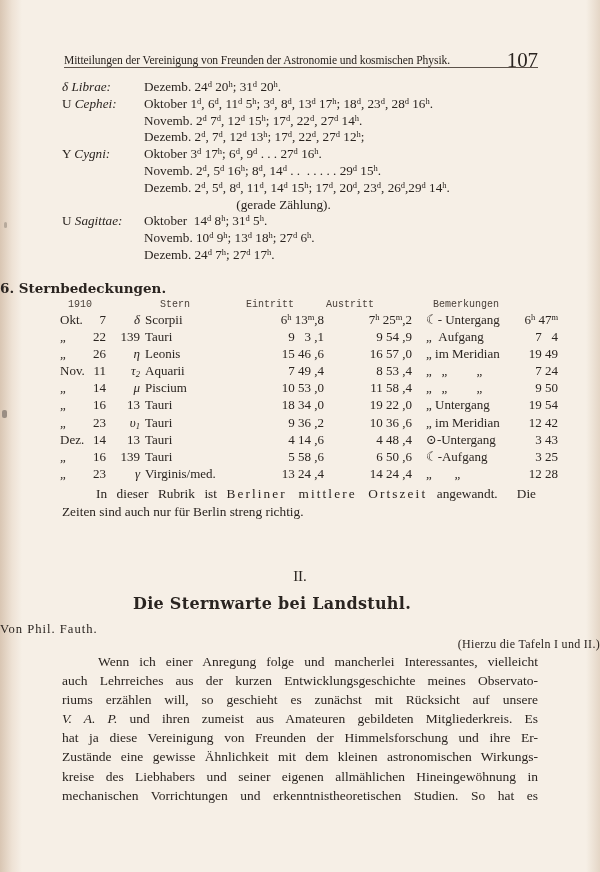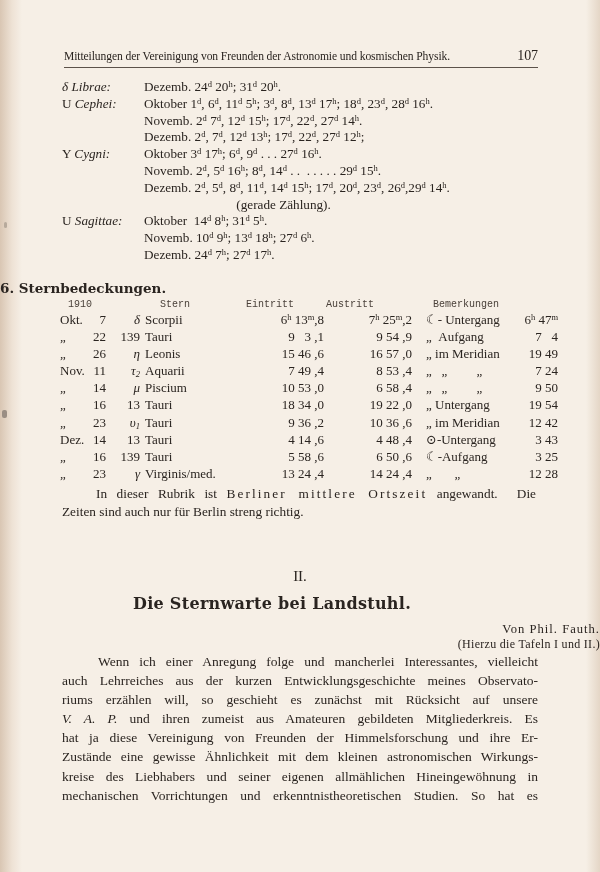--- a/index.html
+++ b/index.html
@@ -19,21 +19,21 @@
     background: linear-gradient(to left, #e4d6c6 0%, rgba(246,239,230,0) 100%);
   }
   .speck { position: absolute; left: 2px; top: 410px; width: 5px; height: 8px; background: #9a8e84; border-radius: 2px; }
   .speck2 { position: absolute; left: 4px; top: 222px; width: 3px; height: 6px; background: #b7aa9c; border-radius: 2px; }
 
   .header {
     position: absolute; left: 64px; top: 48px; width: 474px;
     display: flex; justify-content: space-between; align-items: center;
     font-size: 11.6px; letter-spacing: -0.1px;
   }
-  .header .pnum { font-size: 14px; }
+  .header .pnum { font-size: 21px; }
   .header-rule {
     position: absolute; left: 64px; top: 67px; width: 474px; height: 1px;
     background: #5c524a;
   }
 
   
   .vs { position: absolute; left: 62px; font-size: 13.2px; line-height: 17px; }
   .vs .star { position: absolute; left: 0; font-style: italic; white-space: nowrap; }
   .vs .star .prefix { font-style: normal; }
   .vs .line { position: absolute; left: 82px; white-space: nowrap; }
@@ -60,21 +60,21 @@
   .c-rt { left: 432px; width: 66px; text-align: right; }
 
   .note { position: absolute; left: 62px; width: 474px; font-size: 13.3px; line-height: 18px; }
   .spaced { letter-spacing: 2.1px; }
 
   .roman { position: absolute; left: 0; width: 600px; top: 568px; text-align: center; font-size: 15px; }
   .article-title {
     position: absolute; left: 0; width: 544px; top: 594px; text-align: center;
     font-family: "DejaVu Serif", serif; font-weight: bold; font-size: 16px; letter-spacing: 0.3px;
   }
-  .byline { position: absolute; left: 0; width: 600px; top: 622px; text-align: right; font-size: 12.6px; letter-spacing: 1px; }
+  .byline { position: absolute; left: 0; width: 600px; top: 622px; text-align: left; font-size: 12.6px; letter-spacing: 1px; }
   .tafeln { position: absolute; left: 0; width: 600px; top: 637px; text-align: right; font-size: 12px; letter-spacing: 0.3px; }
 
   .body-text { position: absolute; left: 62px; top: 652px; width: 476px; font-size: 13.5px; line-height: 19.1px; }
   .body-text .bl { display: block; text-align: justify; text-align-last: justify; white-space: nowrap; }
   .body-text .bl.indent { padding-left: 36px; }
 </style>
 </head>
 <body>
 
 <div class="page-shadow"></div>
@@ -178,21 +178,21 @@
         <span class="c-a">8 53 ,4</span>
         <span class="c-rem">„ &nbsp;&nbsp;„ &nbsp;&nbsp;&nbsp;&nbsp;&nbsp;&nbsp;&nbsp;&nbsp;„</span>
         <span class="c-rt">7 24</span>
       </div>
       <div class="row">
         <span class="c-month">„</span>
         <span class="c-day">14</span>
         <span class="c-sym">μ</span>
         <span class="c-name">Piscium</span>
         <span class="c-e">10 53 ,0</span>
-        <span class="c-a">6 58 ,4</span>
+        <span class="c-a">11 58 ,4</span>
         <span class="c-rem">„ &nbsp;&nbsp;„ &nbsp;&nbsp;&nbsp;&nbsp;&nbsp;&nbsp;&nbsp;&nbsp;„</span>
         <span class="c-rt">9 50</span>
       </div>
       <div class="row">
         <span class="c-month">„</span>
         <span class="c-day">16</span>
         <span class="c-num">13</span>
         <span class="c-name">Tauri</span>
         <span class="c-e">18 34 ,0</span>
         <span class="c-a">19 22 ,0</span>

